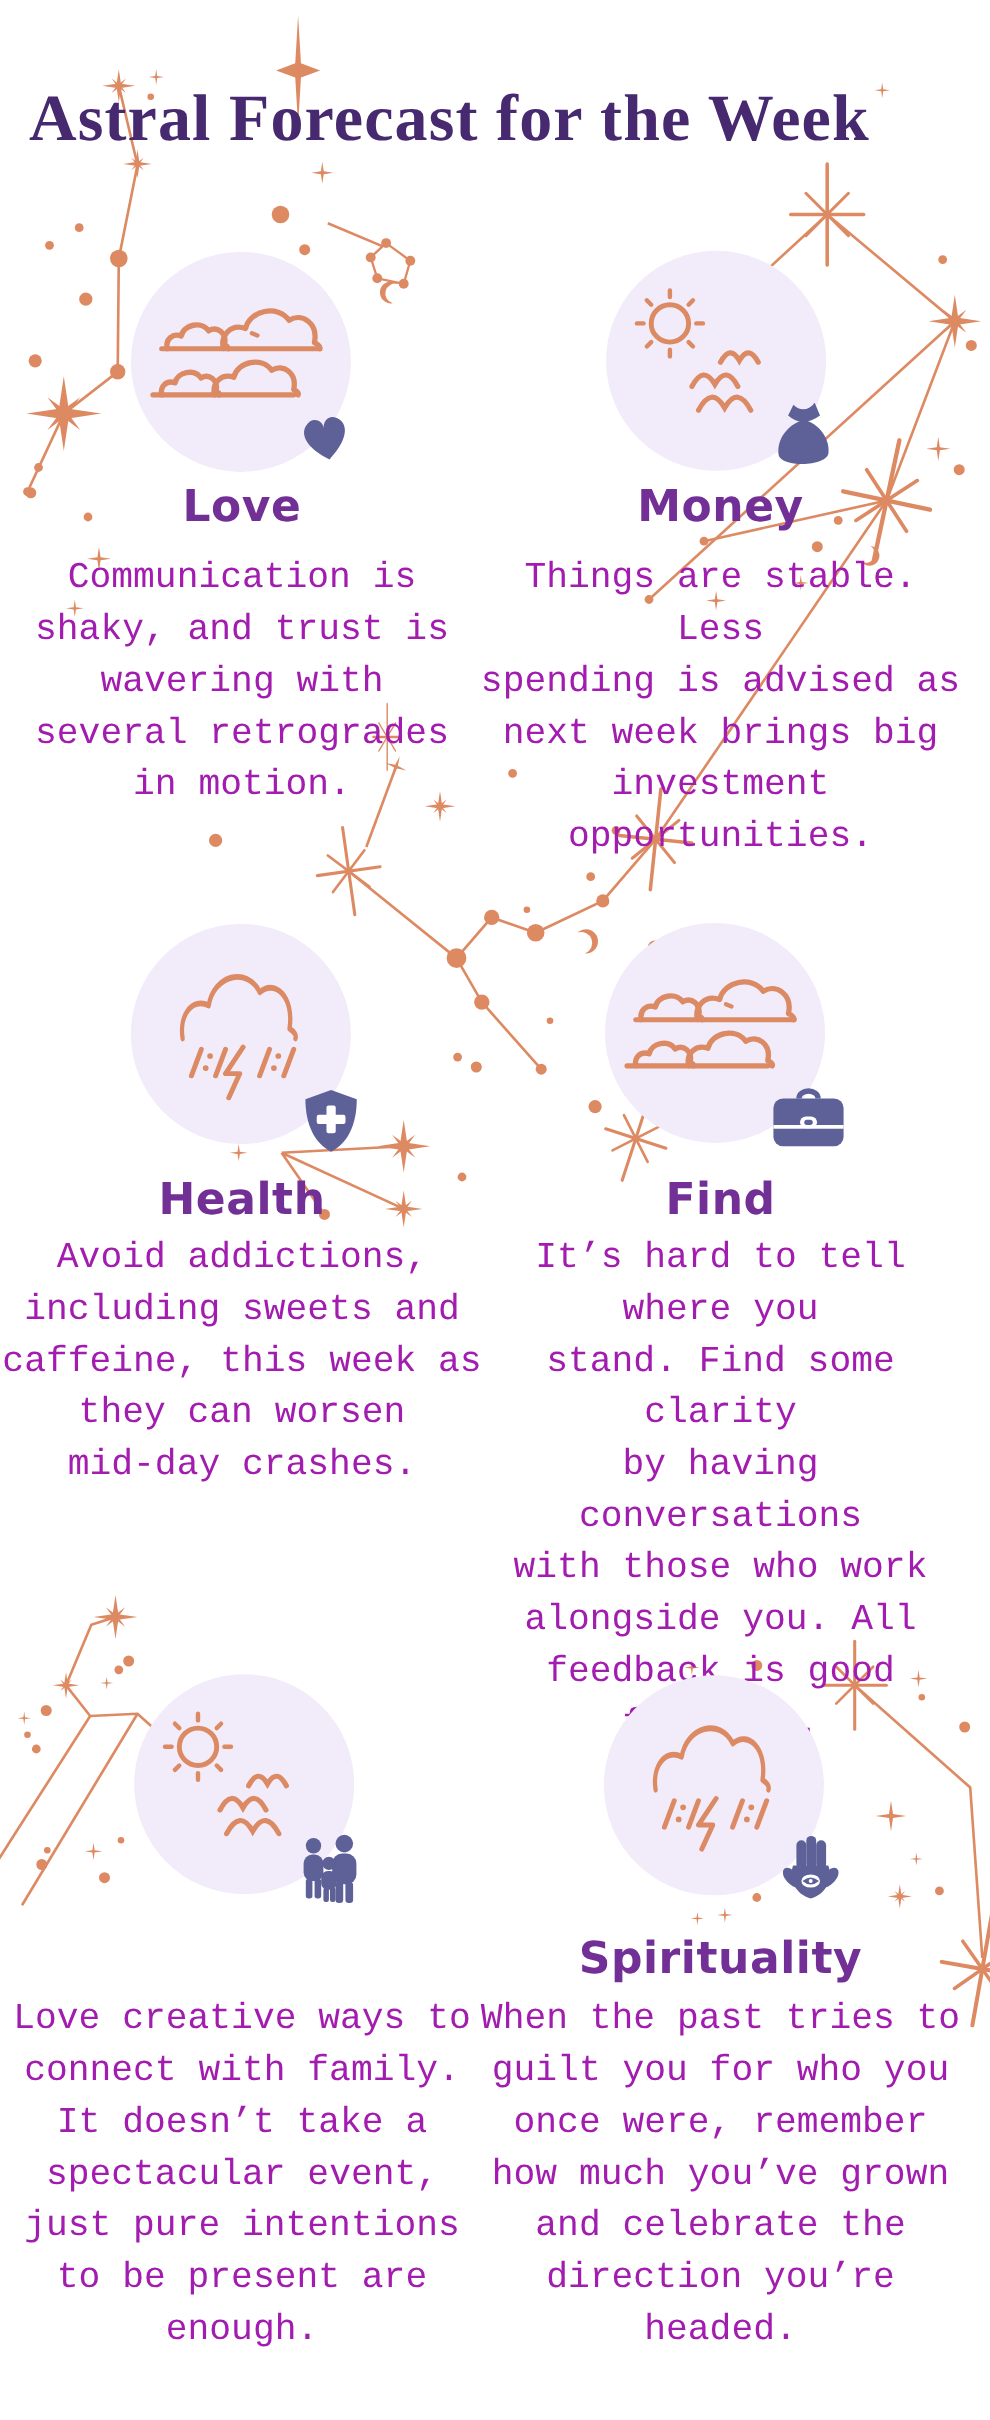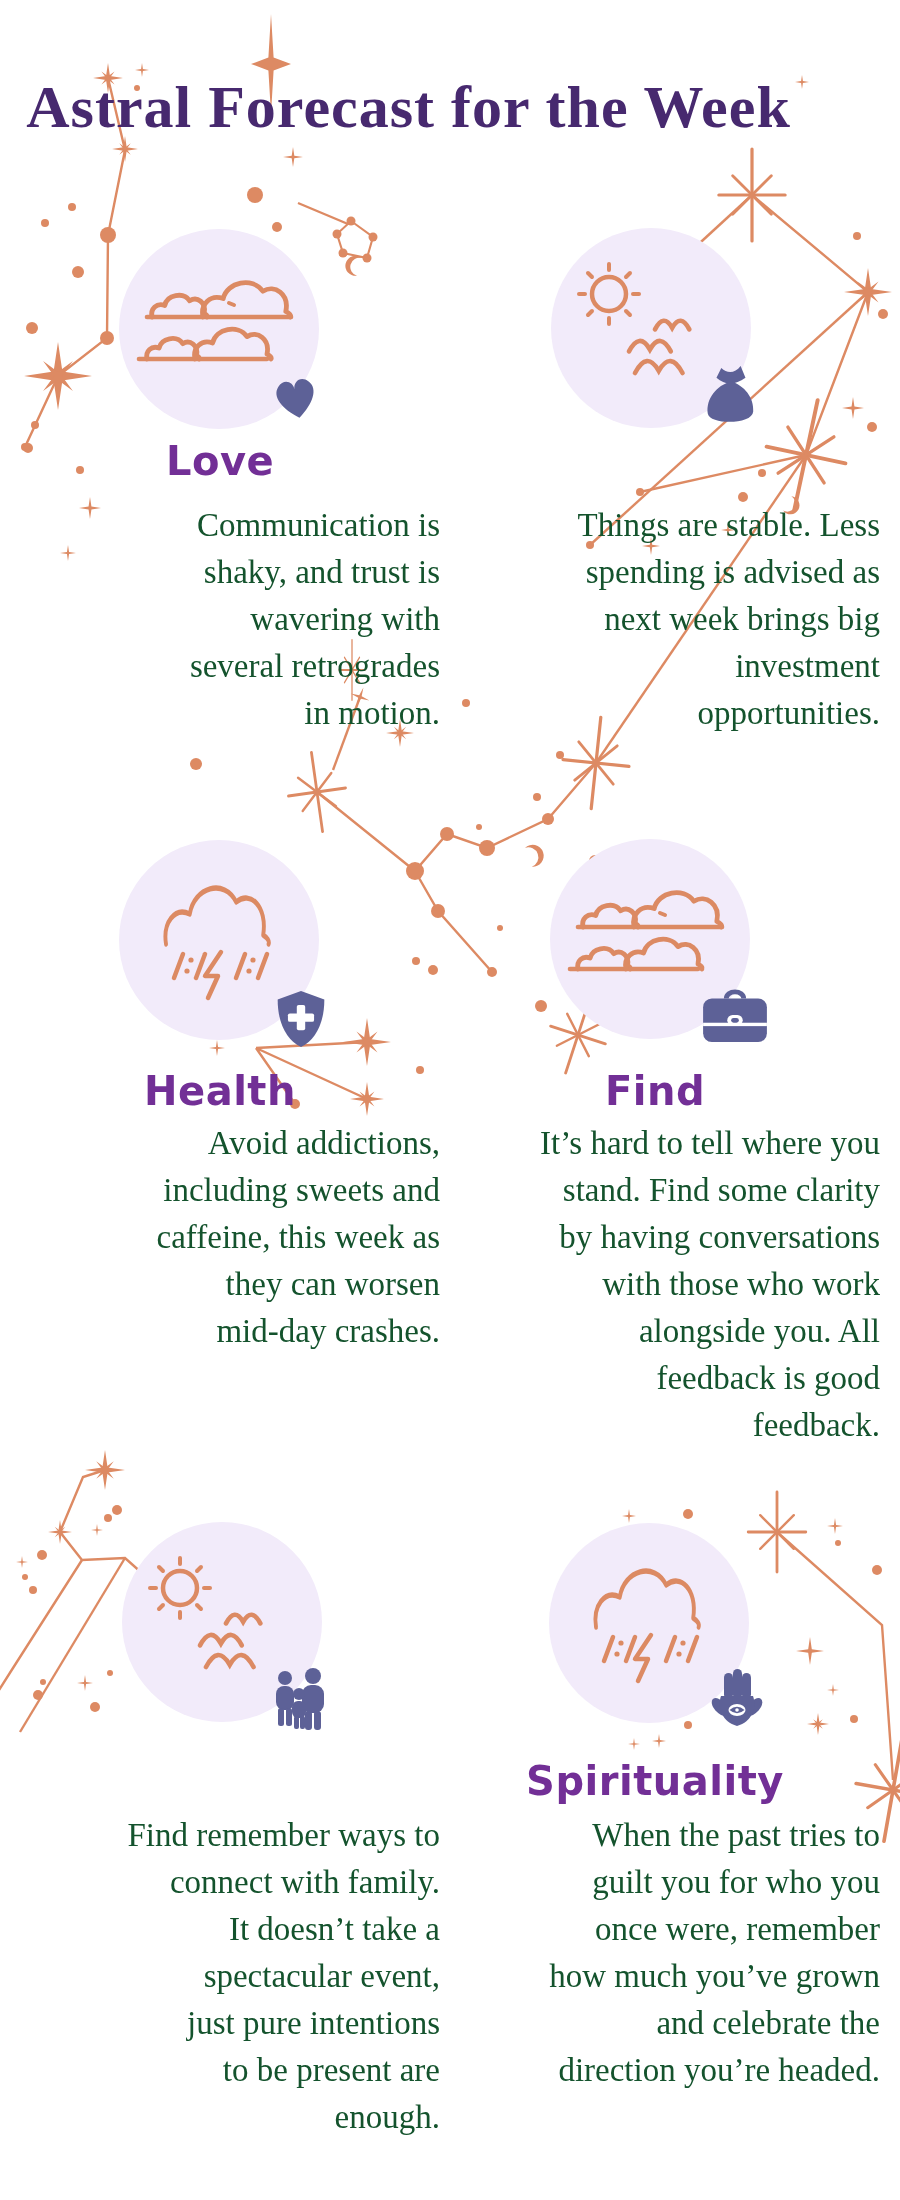--- a/index.html
+++ b/index.html
@@ -7,22 +7,22 @@
           font-family:"DejaVu Sans",sans-serif;}
   .bg{position:absolute;left:0;top:0;width:900px;height:2200px;}
   .heading{position:absolute;left:0;top:74px;width:817px;text-align:center;
            font-family:"Liberation Serif",serif;font-weight:700;font-size:60px;line-height:66px;
            color:#47296f;letter-spacing:1px;}
   .circle{position:absolute;width:200px;height:200px;border-radius:50%;background:#f2ebfa;}
   .circle svg{position:absolute;left:0;top:0;width:200px;height:200px;}
   .acc{position:absolute;}
   .sec-title{position:absolute;text-align:center;font-weight:700;font-size:40px;line-height:46px;
              color:#722f96;letter-spacing:.5px;}
-  .sec-body{position:absolute;text-align:right;font-family:Liberation Serif, serif;font-size:33px;
-            line-height:47px;color:#14532d;white-space:pre-line;}
+  .sec-body{position:absolute;text-align:center;font-family:Liberation Mono, monospace;font-size:33px;
+            line-height:47px;color:#a21caf;white-space:pre-line;}
   .col1-t{left:0;width:440px;}
   .col2-t{left:430px;width:450px;}
 </style>
 </head>
 <body>
 
 <div class="canvas">
 
   <svg class="bg" viewBox="0 0 900 2200">
     <defs>
@@ -273,20 +273,21 @@
 in motion.</div>
 
   <div class="circle" style="left:551px;top:228px">
     <svg viewBox="0 0 200 200">
         <use href="#scene-sun-birds"></use>
       </svg>
   </div>
   <svg class="acc" style="left:701px;top:362px" width="58" height="68" viewBox="0 0 60 70">
       <use href="#icon-moneybag"></use>
     </svg>
+  <div class="sec-title col2-t" style="top:438px">Money</div>
   <div class="sec-body col2-t" style="top:502px">Things are stable. Less
 spending is advised as
 next week brings big
 investment
 opportunities.</div>
 
   <div class="circle" style="left:119px;top:840px">
     <svg viewBox="0 0 200 200">
         <use href="#scene-storm"></use>
       </svg>
@@ -319,21 +320,21 @@
 feedback.</div>
 
   <div class="circle" style="left:122px;top:1522px">
     <svg viewBox="0 0 200 200">
         <use href="#scene-sun-birds"></use>
       </svg>
   </div>
   <svg class="acc" style="left:272px;top:1666px" width="56" height="66" viewBox="0 0 56 66">
       <use href="#icon-family"></use>
     </svg>
-  <div class="sec-body col1-t" style="top:1812px">Find remember ways to
+  <div class="sec-body col1-t" style="top:1812px">Love creative ways to
 connect with family.
 It doesn’t take a
 spectacular event,
 just pure intentions
 to be present are
 enough.</div>
 
   <div class="circle" style="left:549px;top:1523px">
     <svg viewBox="0 0 200 200">
         <use href="#scene-storm"></use>

